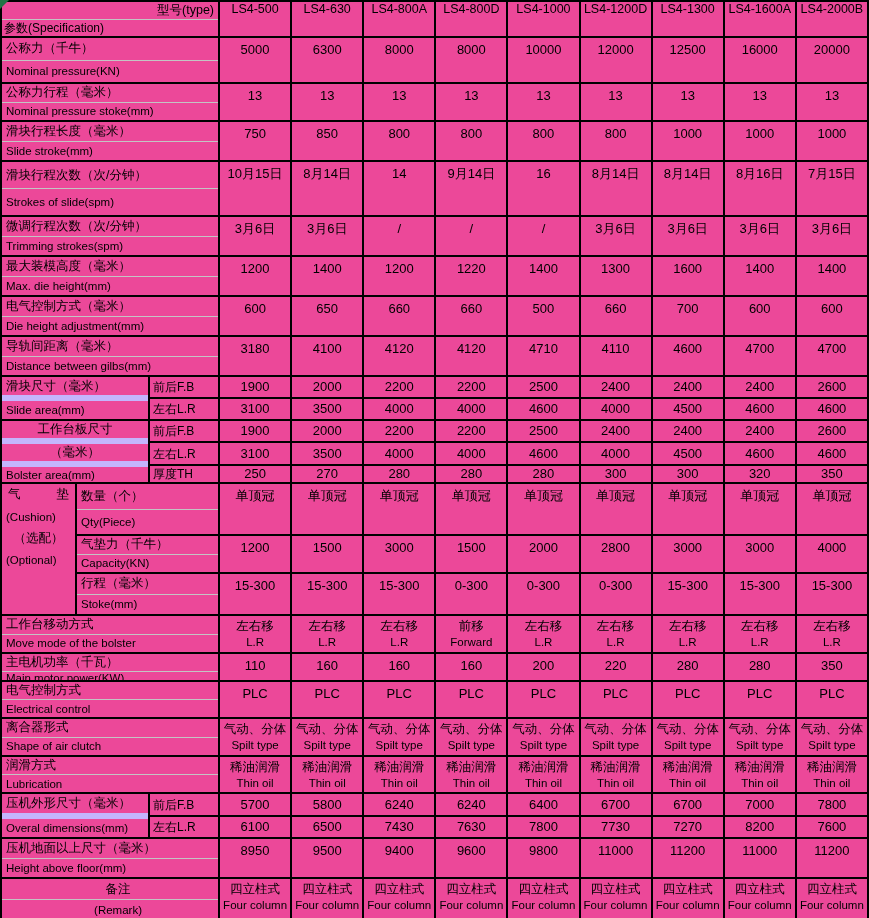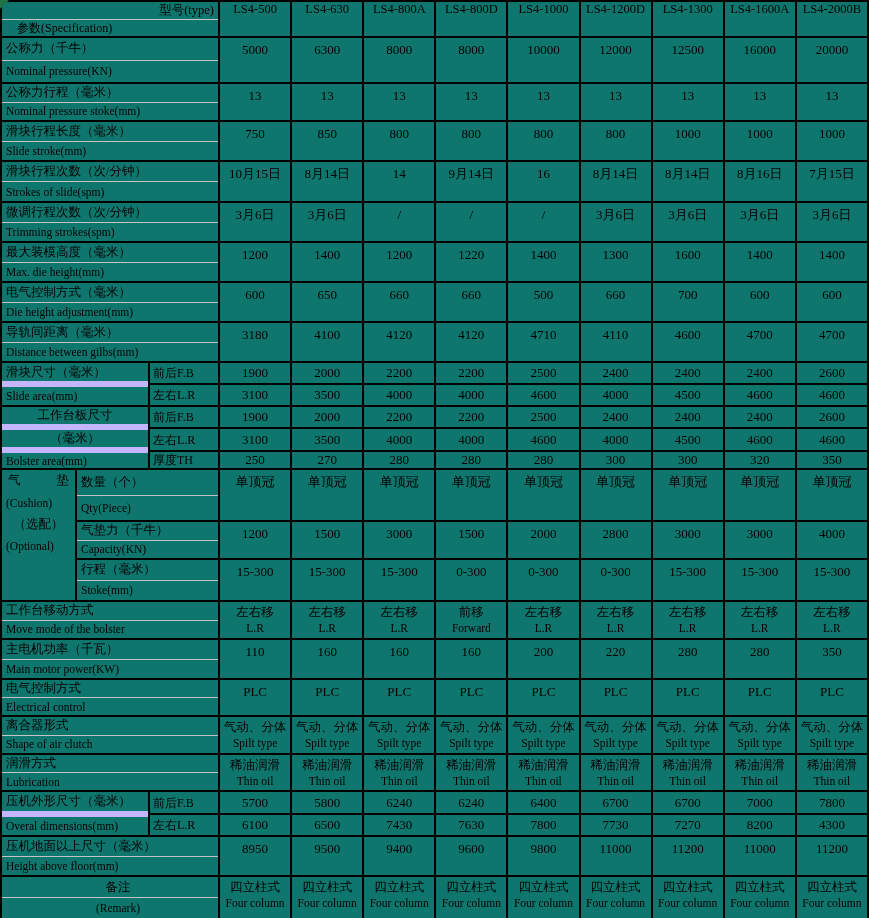--- a/index.html
+++ b/index.html
@@ -1,17 +1,17 @@
 <!DOCTYPE html>
 <html><head>
 <meta charset="utf-8">
 <style>
   html,body{margin:0;padding:0;background:#fff;}
-  #stage{position:relative;width:869px;height:918px;background:#0f766e;
-         font-family:Liberation Serif, serif;color:#000;}
+  #stage{position:relative;width:869px;height:918px;background:#ec4899;
+         font-family:Liberation Sans, sans-serif;color:#000;}
   #corner-tri{position:absolute;left:0;top:0;width:0;height:0;
               border-top:9px solid #217346;border-right:9px solid transparent;z-index:5;}
   table{border-collapse:collapse;table-layout:fixed;width:869px;}
   td{border:2px solid #000;padding:0;overflow:hidden;}
   tr.subrow-cont td{border-top-width:1px;}
   
   .val{text-align:center;font-size:13px;line-height:16px;}
   .val.top{vertical-align:top;padding-top:4px;}
   .val.mid{vertical-align:middle;}
   .val.dual{vertical-align:top;padding-top:2px;}
@@ -33,21 +33,21 @@
   .gline.e{font-size:11.5px;border-radius:8px;}
   .gline.just{justify-content:space-between;padding:0 6px;}
   .gline.grow{flex:2;}
   
   .sublbl{font-size:12px;text-align:left;padding-left:3px;vertical-align:middle;line-height:14px;}
   
   .hlbl{position:relative;vertical-align:top;}
   .hwrap{position:absolute;left:0;top:0;right:0;bottom:0;display:flex;flex-direction:column;}
   .htype{flex:1;display:flex;align-items:center;justify-content:flex-end;padding-right:4px;
          font-size:12.5px;border-bottom:1px solid #c4c4c4;}
-  .hspec{flex:1;display:flex;align-items:center;padding-left:15px;font-size:12px;}
+  .hspec{flex:1;display:flex;align-items:center;padding-left:2px;font-size:12px;}
   .mhead{vertical-align:top;text-align:center;font-size:12.5px;padding-top:0;}
 </style>
 </head>
 <body>
 
 <div id="stage">
   <div id="corner-tri" style="border-top-color: rgb(33, 115, 70);"></div>
   <table>
     <colgroup>
       <col style="width:75px">
@@ -127,21 +127,21 @@
           <td class="val top">750</td>
           <td class="val top">850</td>
           <td class="val top">800</td>
           <td class="val top">800</td>
           <td class="val top">800</td>
           <td class="val top">800</td>
           <td class="val top">1000</td>
           <td class="val top">1000</td>
           <td class="val top">1000</td>
         </tr>
-        <tr style="height: 41px;">
+        <tr style="height: 55px;">
           <td class="lbl" colspan="3">
             <div class="lblwrap">
               <div class="cn">滑块行程次数（次/分钟）</div>
               <div class="en">Strokes of slide(spm)</div>
             </div>
           </td>
           <td class="val top">10月15日</td>
           <td class="val top">8月14日</td>
           <td class="val top">14</td>
           <td class="val top">9月14日</td>
@@ -392,21 +392,21 @@
           </td>
           <td class="val dual">
             <div class="vcn">左右移</div>
             <div class="ven">L.R</div>
           </td>
           <td class="val dual">
             <div class="vcn">左右移</div>
             <div class="ven">L.R</div>
           </td>
         </tr>
-        <tr style="height: 40px;">
+        <tr style="height: 28px;">
           <td class="lbl" colspan="3">
             <div class="lblwrap">
               <div class="cn">主电机功率（千瓦）</div>
               <div class="en">Main motor power(KW)</div>
             </div>
           </td>
           <td class="val top">110</td>
           <td class="val top">160</td>
           <td class="val top">160</td>
           <td class="val top">160</td>
@@ -542,21 +542,21 @@
         <tr class="subrow-cont" style="height: 22px;">
           <td class="sublbl">左右L.R</td>
           <td class="val mid">6100</td>
           <td class="val mid">6500</td>
           <td class="val mid">7430</td>
           <td class="val mid">7630</td>
           <td class="val mid">7800</td>
           <td class="val mid">7730</td>
           <td class="val mid">7270</td>
           <td class="val mid">8200</td>
-          <td class="val mid">4300</td>
+          <td class="val mid">7600</td>
         </tr>
         <tr style="height: 40px;">
           <td class="lbl" colspan="3">
             <div class="lblwrap">
               <div class="cn">压机地面以上尺寸（毫米）</div>
               <div class="en">Height above floor(mm)</div>
             </div>
           </td>
           <td class="val top">8950</td>
           <td class="val top">9500</td>

